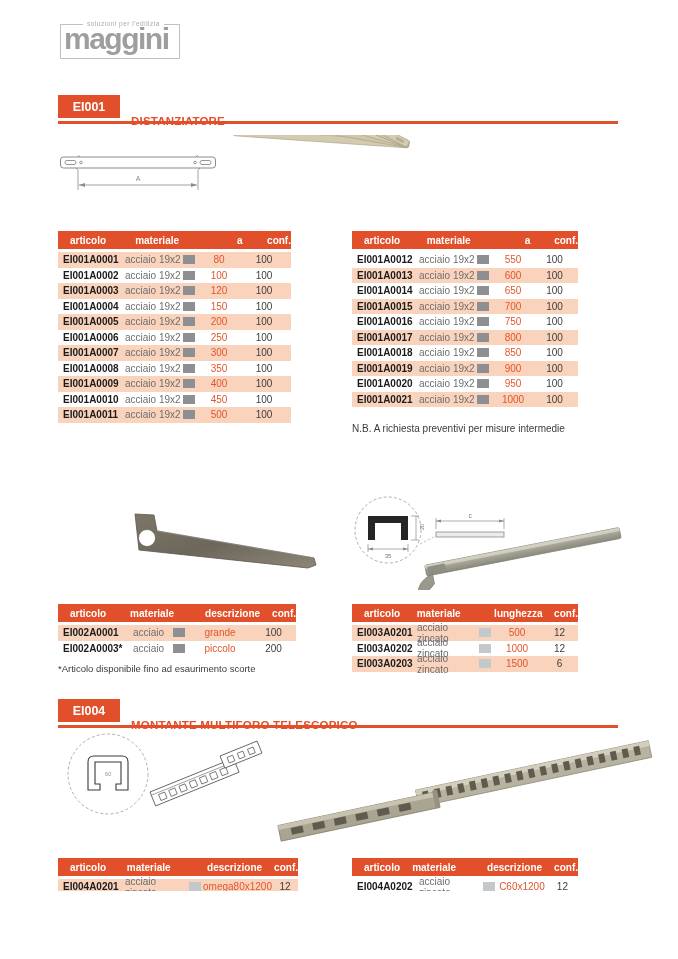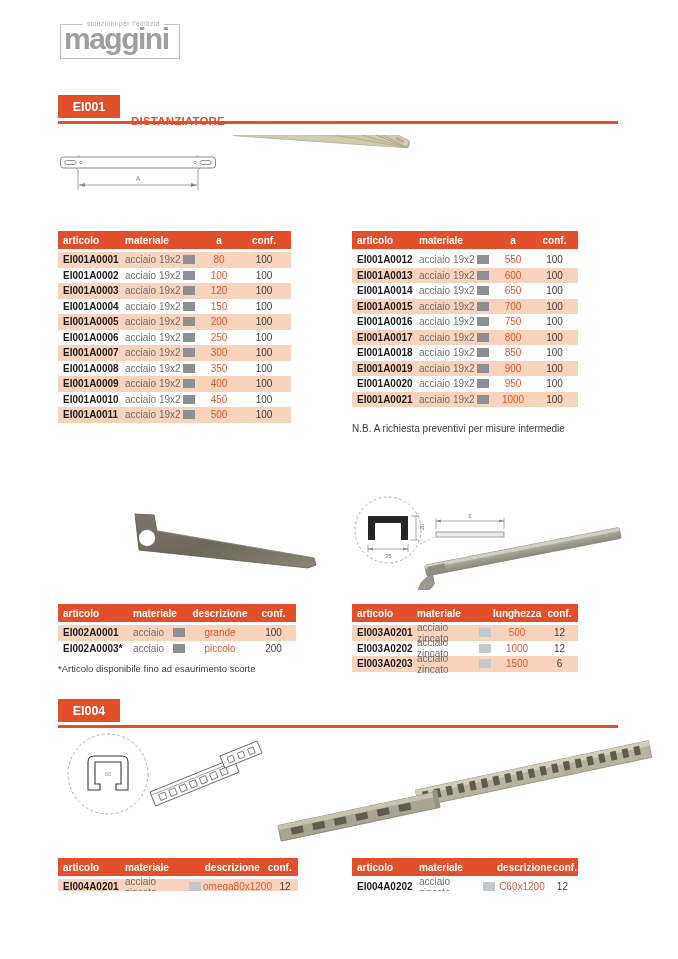--- a/index.html
+++ b/index.html
@@ -11,21 +11,21 @@
   .logo-word{position:absolute;left:3px;top:-3px;font-size:30px;font-weight:bold;color:#9e9e9e;letter-spacing:-1.5px;line-height:34px;}
 
   
   .sec{position:absolute;height:26px;border-bottom:3px solid #e1502b;display:flex;align-items:flex-start;gap:11px;}
   .sec-code{background:#e1502b;color:#fff;font-weight:bold;font-size:12.5px;width:62px;height:23px;display:flex;align-items:center;justify-content:center;}
   .sec-title{color:#e1502b;font-weight:bold;font-size:11.5px;letter-spacing:.2px;margin-top:20px;white-space:nowrap;}
 
   
   .tbl{position:absolute;font-size:10px;}
   .t-head{background:#e1502b;color:#fff;font-weight:bold;height:18px;display:flex;align-items:center;}
-  .t-head span{display:block;}
+  .t-head span{display:block;padding-left:12px;}
   .t-body{margin-top:3px;}
   .t-row{height:15.5px;display:flex;align-items:center;}
   .stripe-odd .t-body div.t-row:nth-of-type(odd){background:#f9d3bc;}
   .stripe-even .t-body div.t-row:nth-of-type(even){background:#f9d3bc;}
   .hairline .t-body{border-bottom:1px solid #d9d9d9;padding-bottom:1px;}
   .c-art{padding-left:5px;font-weight:bold;color:#1b1b1b;}
   .c-mat{color:#6e6e6e;}
   .c-sw{display:flex;align-items:center;}
   .swatch{display:inline-block;width:12px;height:9px;}
   .c-val{color:#e0572e;text-align:center;}
@@ -465,20 +465,21 @@
             <i class="swatch" style="background: rgb(195, 200, 203);"></i>
           </span>
           <span class="c-val">1500</span>
           <span class="c-conf">6</span>
         </div>
       </div>
   </div>
 
   <div class="sec" style="left:58px;top:699px;width:560px">
     <span class="sec-code">EI004</span>
+    <span class="sec-title">MONTANTE MULTIFORO TELESCOPICO</span>
   </div>
 
   <svg class="art" style="left:58px;top:726px" width="215" height="124" viewBox="0 0 215 124">
     <circle cx="50" cy="48" r="40" fill="none" stroke="#9a9a9a" stroke-width="0.8" stroke-dasharray="3 2.2"></circle>
     <path d="M30,64 V36 Q30,30 36,30 H64 Q70,30 70,36 V64 H58 V58 H63 V36 H37 V58 H42 V64 Z" fill="#ffffff" stroke="#3a3a3a" stroke-width="1.1"></path>
     <text x="50" y="50" font-size="6" fill="#999" text-anchor="middle">60</text>
     <g transform="translate(92,66) rotate(-22)">
       <rect x="0" y="0" width="90" height="15" fill="#fff" stroke="#555" stroke-width="0.8"></rect>
       <line x1="0" y1="3.5" x2="90" y2="3.5" stroke="#555" stroke-width="0.5"></line>
       <rect x="7" y="5.5" width="6.5" height="6.5" fill="#fff" stroke="#555" stroke-width="0.7"></rect>

